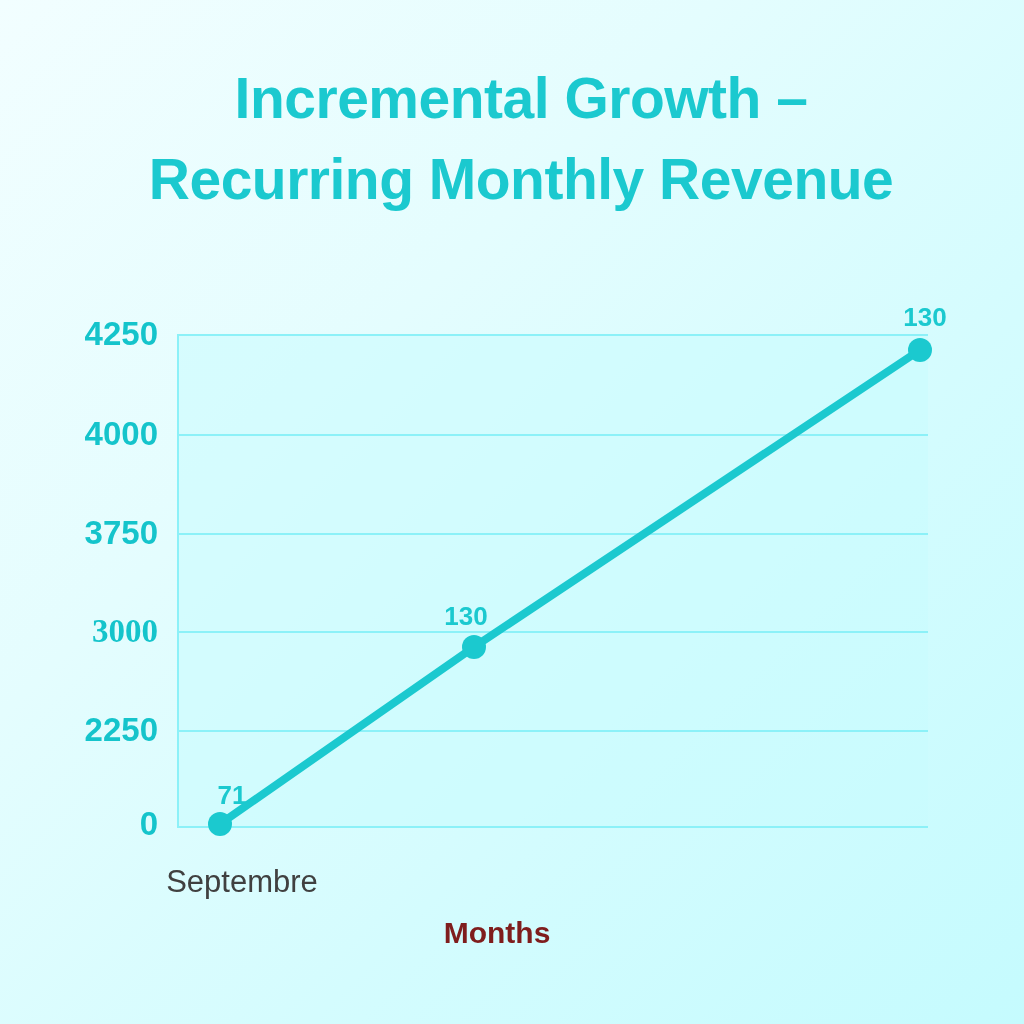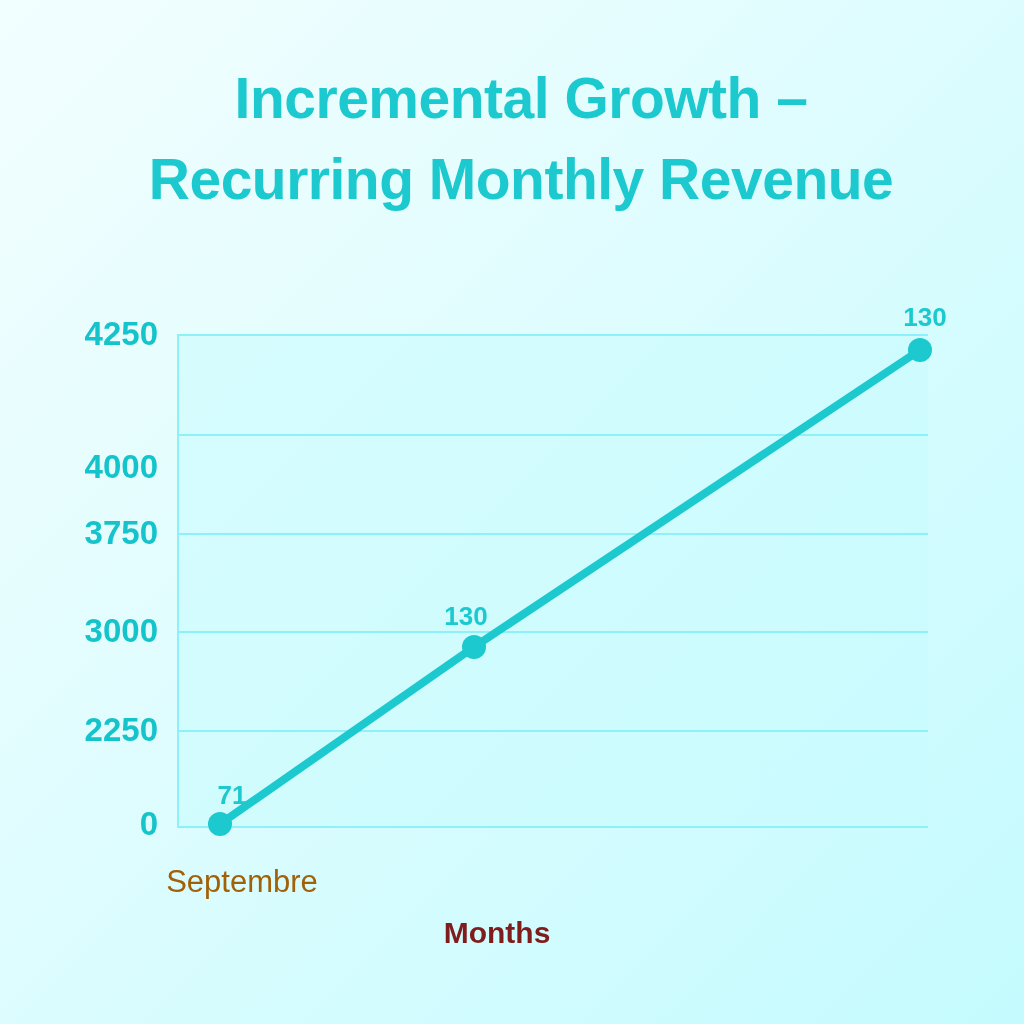--- a/index.html
+++ b/index.html
@@ -91,21 +91,21 @@
     white-space: nowrap;
     transform: translate(-50%, -50%);
   }
 
   
   #xtick-0 {
     position: absolute;
     left: 242px;
     top: 882px;
     transform: translate(-50%, -50%);
-    color: #a16207;
+    color: #404040;
     font-size: 31px;
     font-weight: normal;
     white-space: nowrap;
   }
 
   
   #xaxis-title {
     position: absolute;
     left: 497px;
     top: 933px;
@@ -135,23 +135,23 @@
   <div id="axis-left-spine"></div>
 
   <svg id="series-svg" viewBox="0 0 1024 1024">
     <polyline points="220,824 474,647 920,350" fill="none" stroke="#1BC9CF" stroke-width="8" stroke-linecap="round" stroke-linejoin="round"></polyline>
     <circle cx="220" cy="824" r="12" fill="#1BC9CF"></circle>
     <circle cx="474" cy="647" r="12" fill="#1BC9CF"></circle>
     <circle cx="920" cy="350" r="12" fill="#1BC9CF"></circle>
   </svg>
 
   <div class="ytick" style="top:334px;">4250</div>
-  <div class="ytick" style="top:434px;margin-top:33px;">4000</div>
+  <div class="ytick" style="top:434px;">4000</div>
   <div class="ytick" style="top:533px;">3750</div>
-  <div class="ytick" style="top:631px;">3000</div>
+  <div class="ytick" style="top:631px;font-family:Liberation Serif, serif;">3000</div>
   <div class="ytick" style="top:730px;">2250</div>
   <div class="ytick" style="top:824px;">0</div>
 
   <div class="point-label" style="left:232px; top:795px;">71</div>
   <div class="point-label" style="left:466px; top:616px;">130</div>
   <div class="point-label" style="left:925px; top:317px;">130</div>
 
   <div id="xtick-0">Septembre</div>
 
   <div id="xaxis-title">Months</div>

